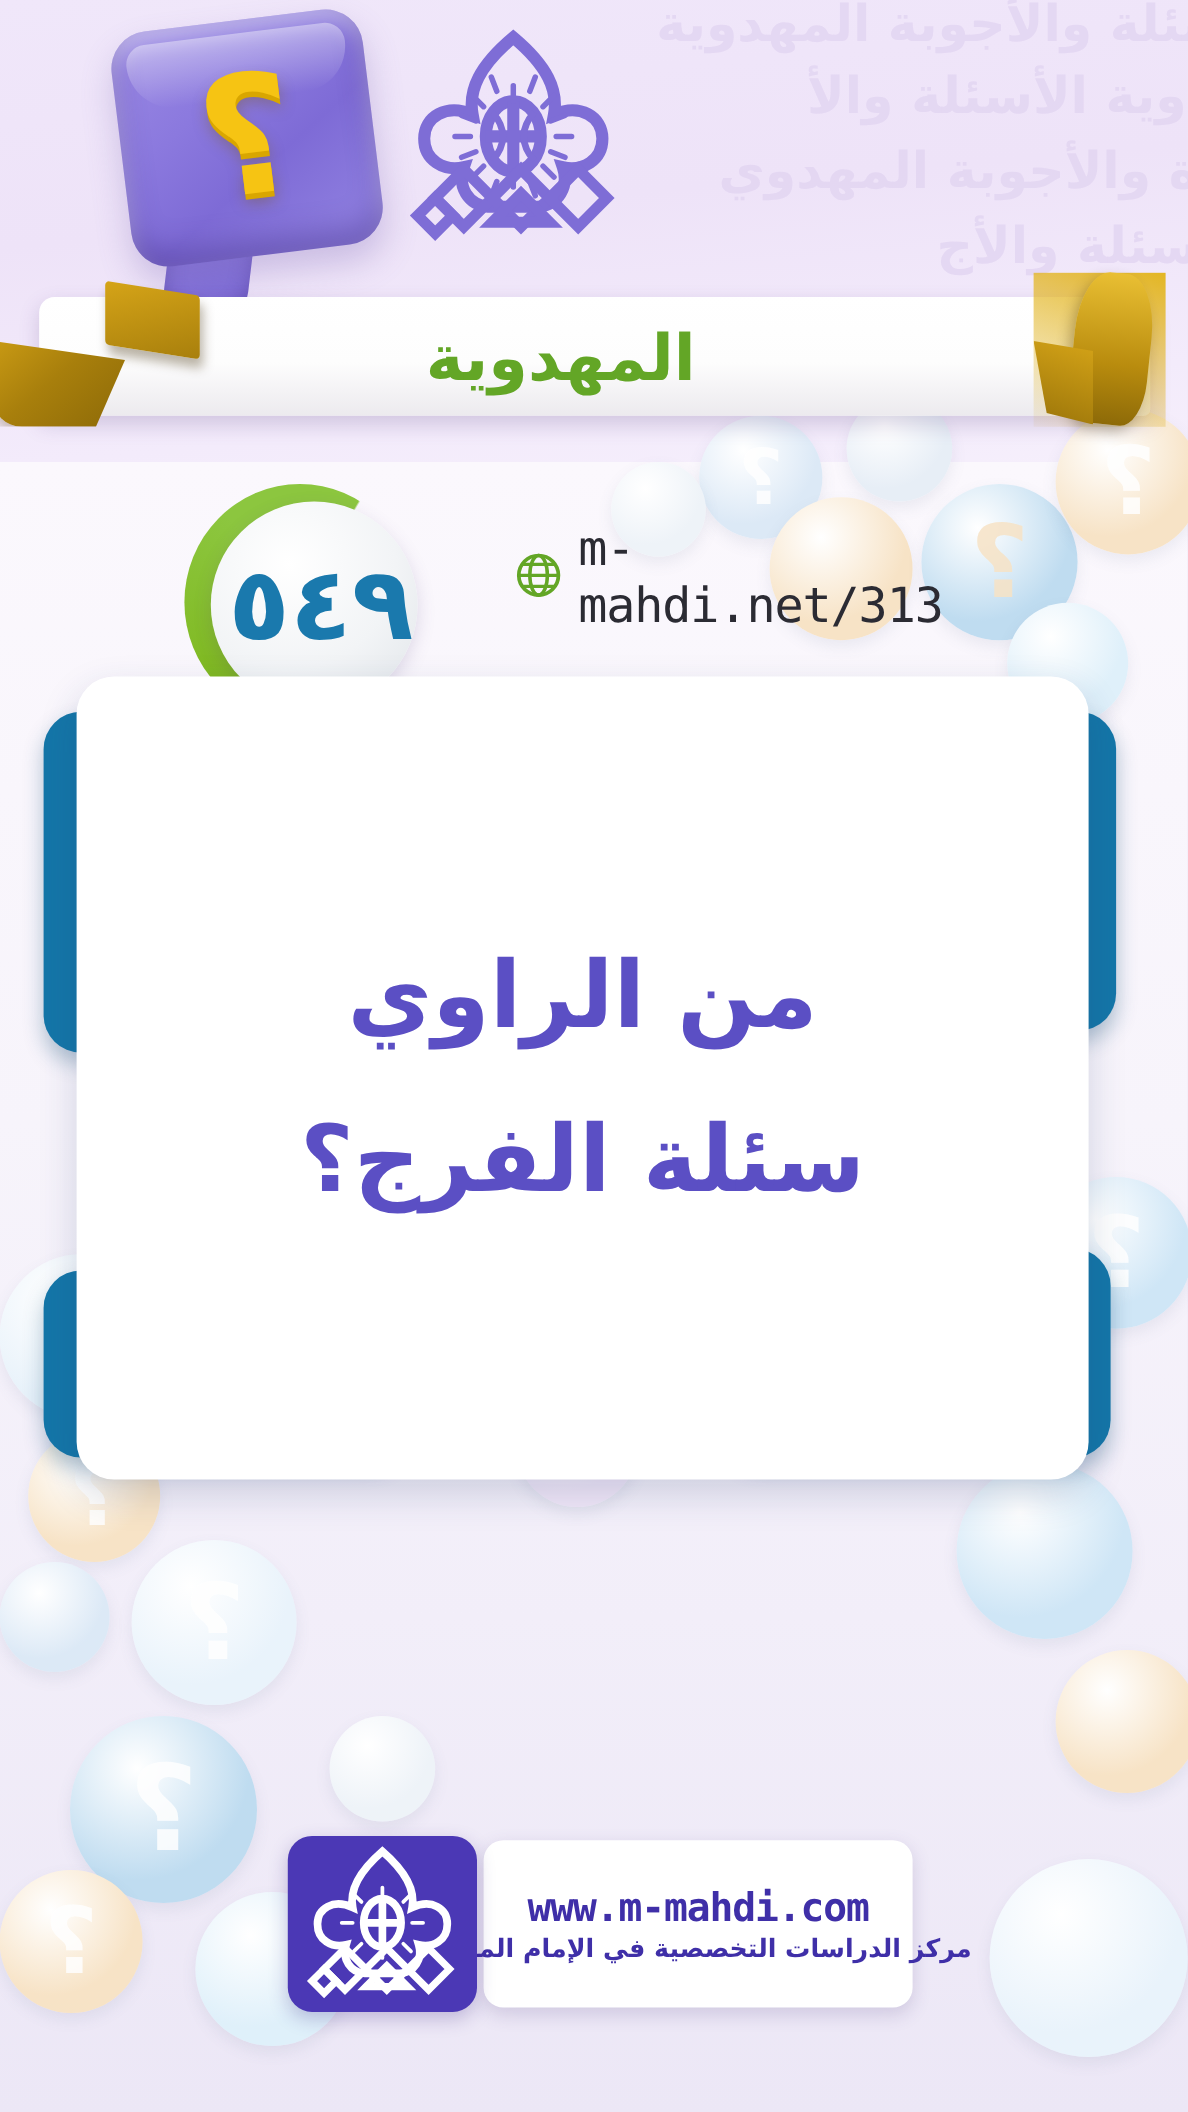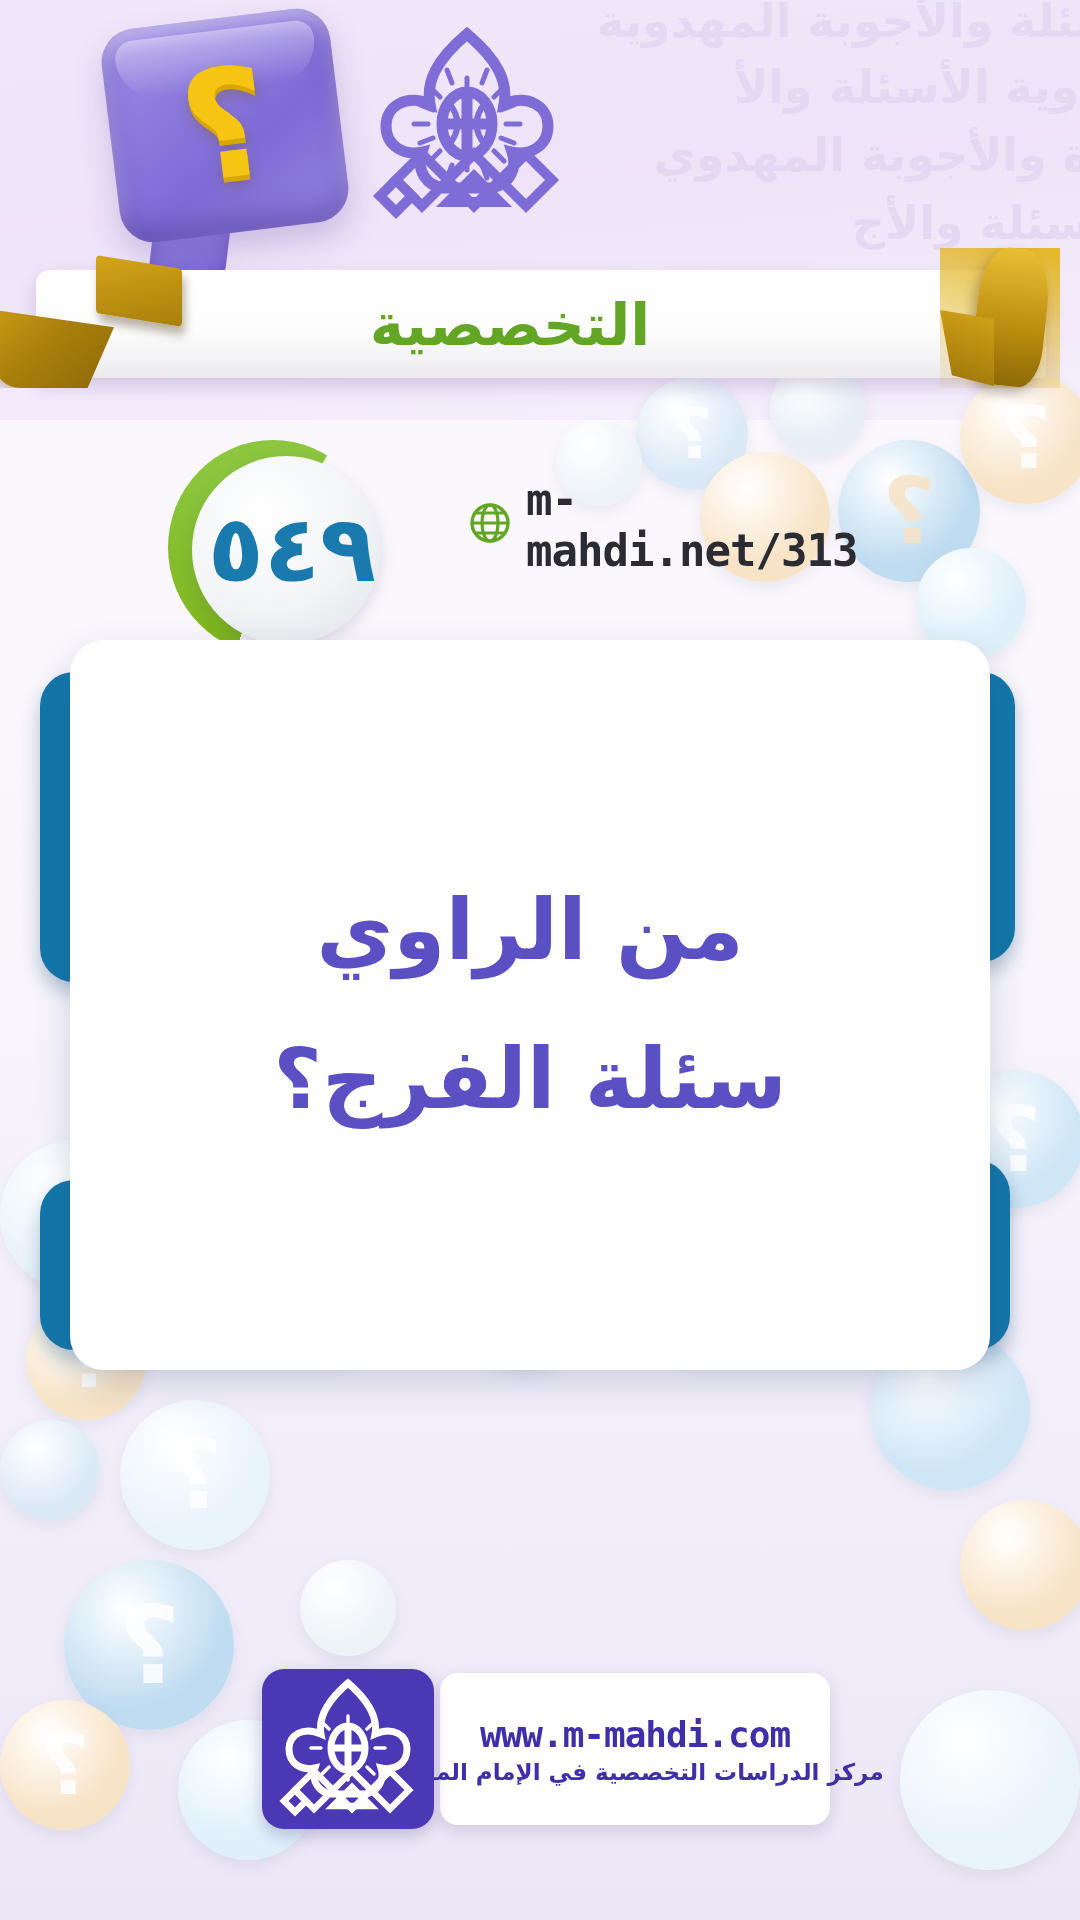--- a/index.html
+++ b/index.html
@@ -133,25 +133,25 @@
     font-family:"DejaVu Sans",sans-serif;direction:rtl;margin-left:12px;
   }
 
   
   .urlrow{
     position:absolute;left:468px;top:495px;width:420px;height:60px;
     display:flex;align-items:center;gap:14px;direction:ltr;
   }
   .urlrow .txt{
     font-family:"DejaVu Sans Mono","Liberation Mono",monospace;
-    font-size:44px;font-weight:700;color:#2b2b33;letter-spacing:-1px;
-  }
-
-  
-  .cardzone{position:absolute;left:40px;top:690px;width:1000px;height:640px;}
+    font-size:44px;font-weight:400;color:#2b2b33;letter-spacing:-1px;
+  }
+
+  
+  .cardzone{position:absolute;left:40px;top:665px;width:1000px;height:640px;}
   .shadowbox{position:absolute;background:#1476a8;border-radius:34px;
              box-shadow:0 10px 18px rgba(20,80,120,.30);}
   .sb1{left:0px;  top:-18px; width:330px;height:310px;}
   .sb2{left:350px;top:-18px; width:480px;height:260px;}
   .sb3{left:0px;  top:490px; width:330px;height:170px;}
   .sb4{left:620px;top:470px; width:350px;height:190px;}
   .sb5{left:760px;top:-18px; width:215px;height:290px;}
 
   .qcard{
     position:absolute;left:30px;top:-50px;width:920px;height:730px;
@@ -277,21 +277,21 @@
 
   <div class="ribbon">
     <div class="sheet"></div>
     <div class="goldTab"></div>
     <div class="goldL"></div>
     <div class="goldR">
       <div class="curl"></div>
       <div class="curl2"></div>
     </div>
     <div class="ribbon-title">
-      <span class="green">التخصصية</span>
+      <span class="green">المهدوية</span>
     </div>
   </div>
 
   <div class="badge">
     <div class="ring"></div>
     <div class="disc">
       <span class="num">٥٤٩</span>
     </div>
   </div>
 

